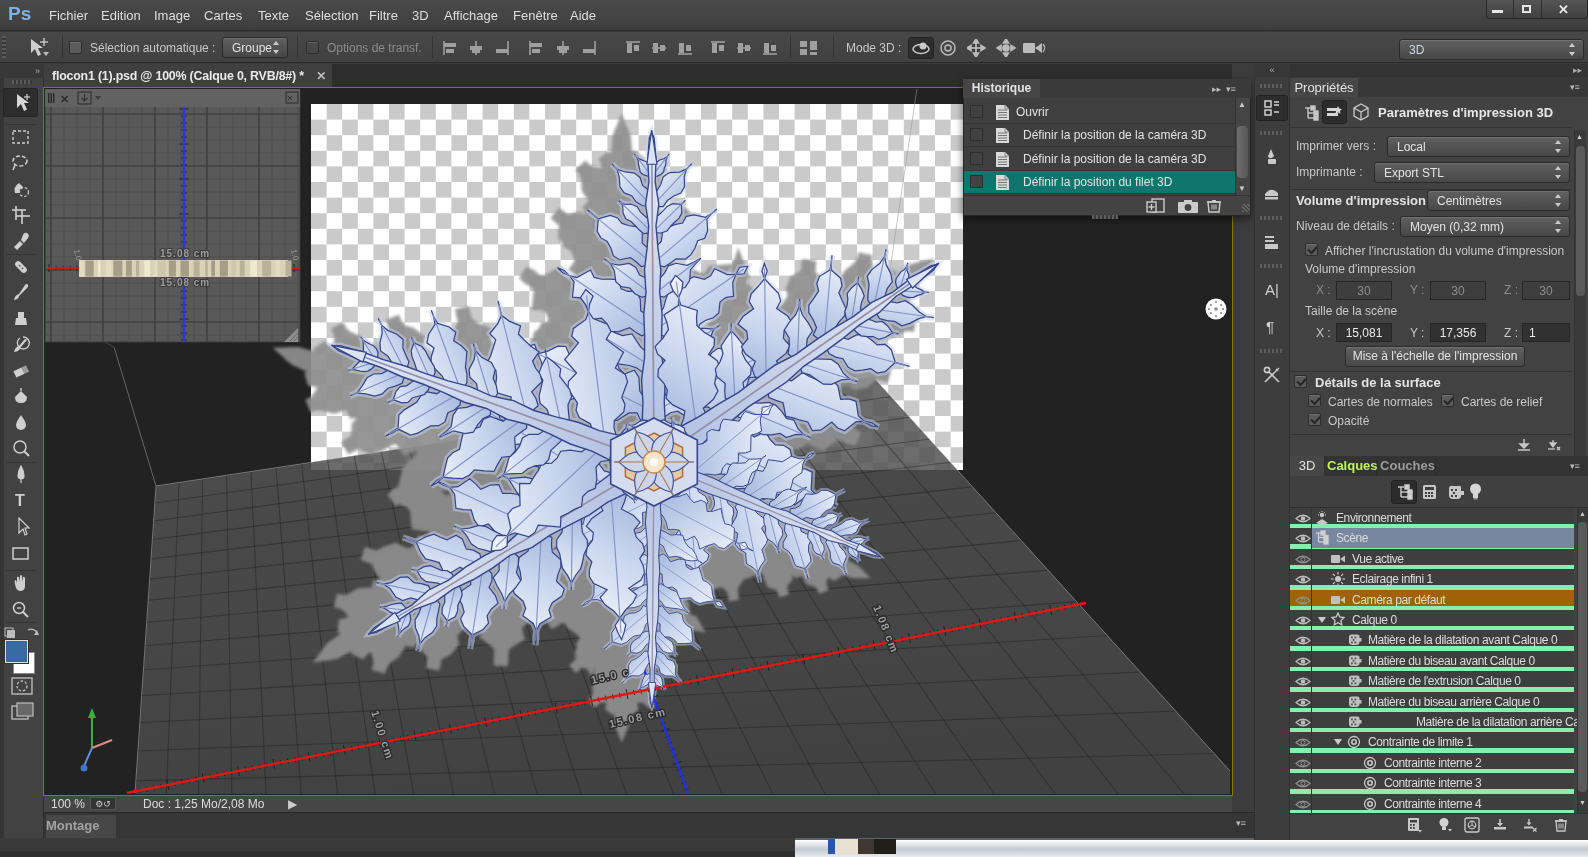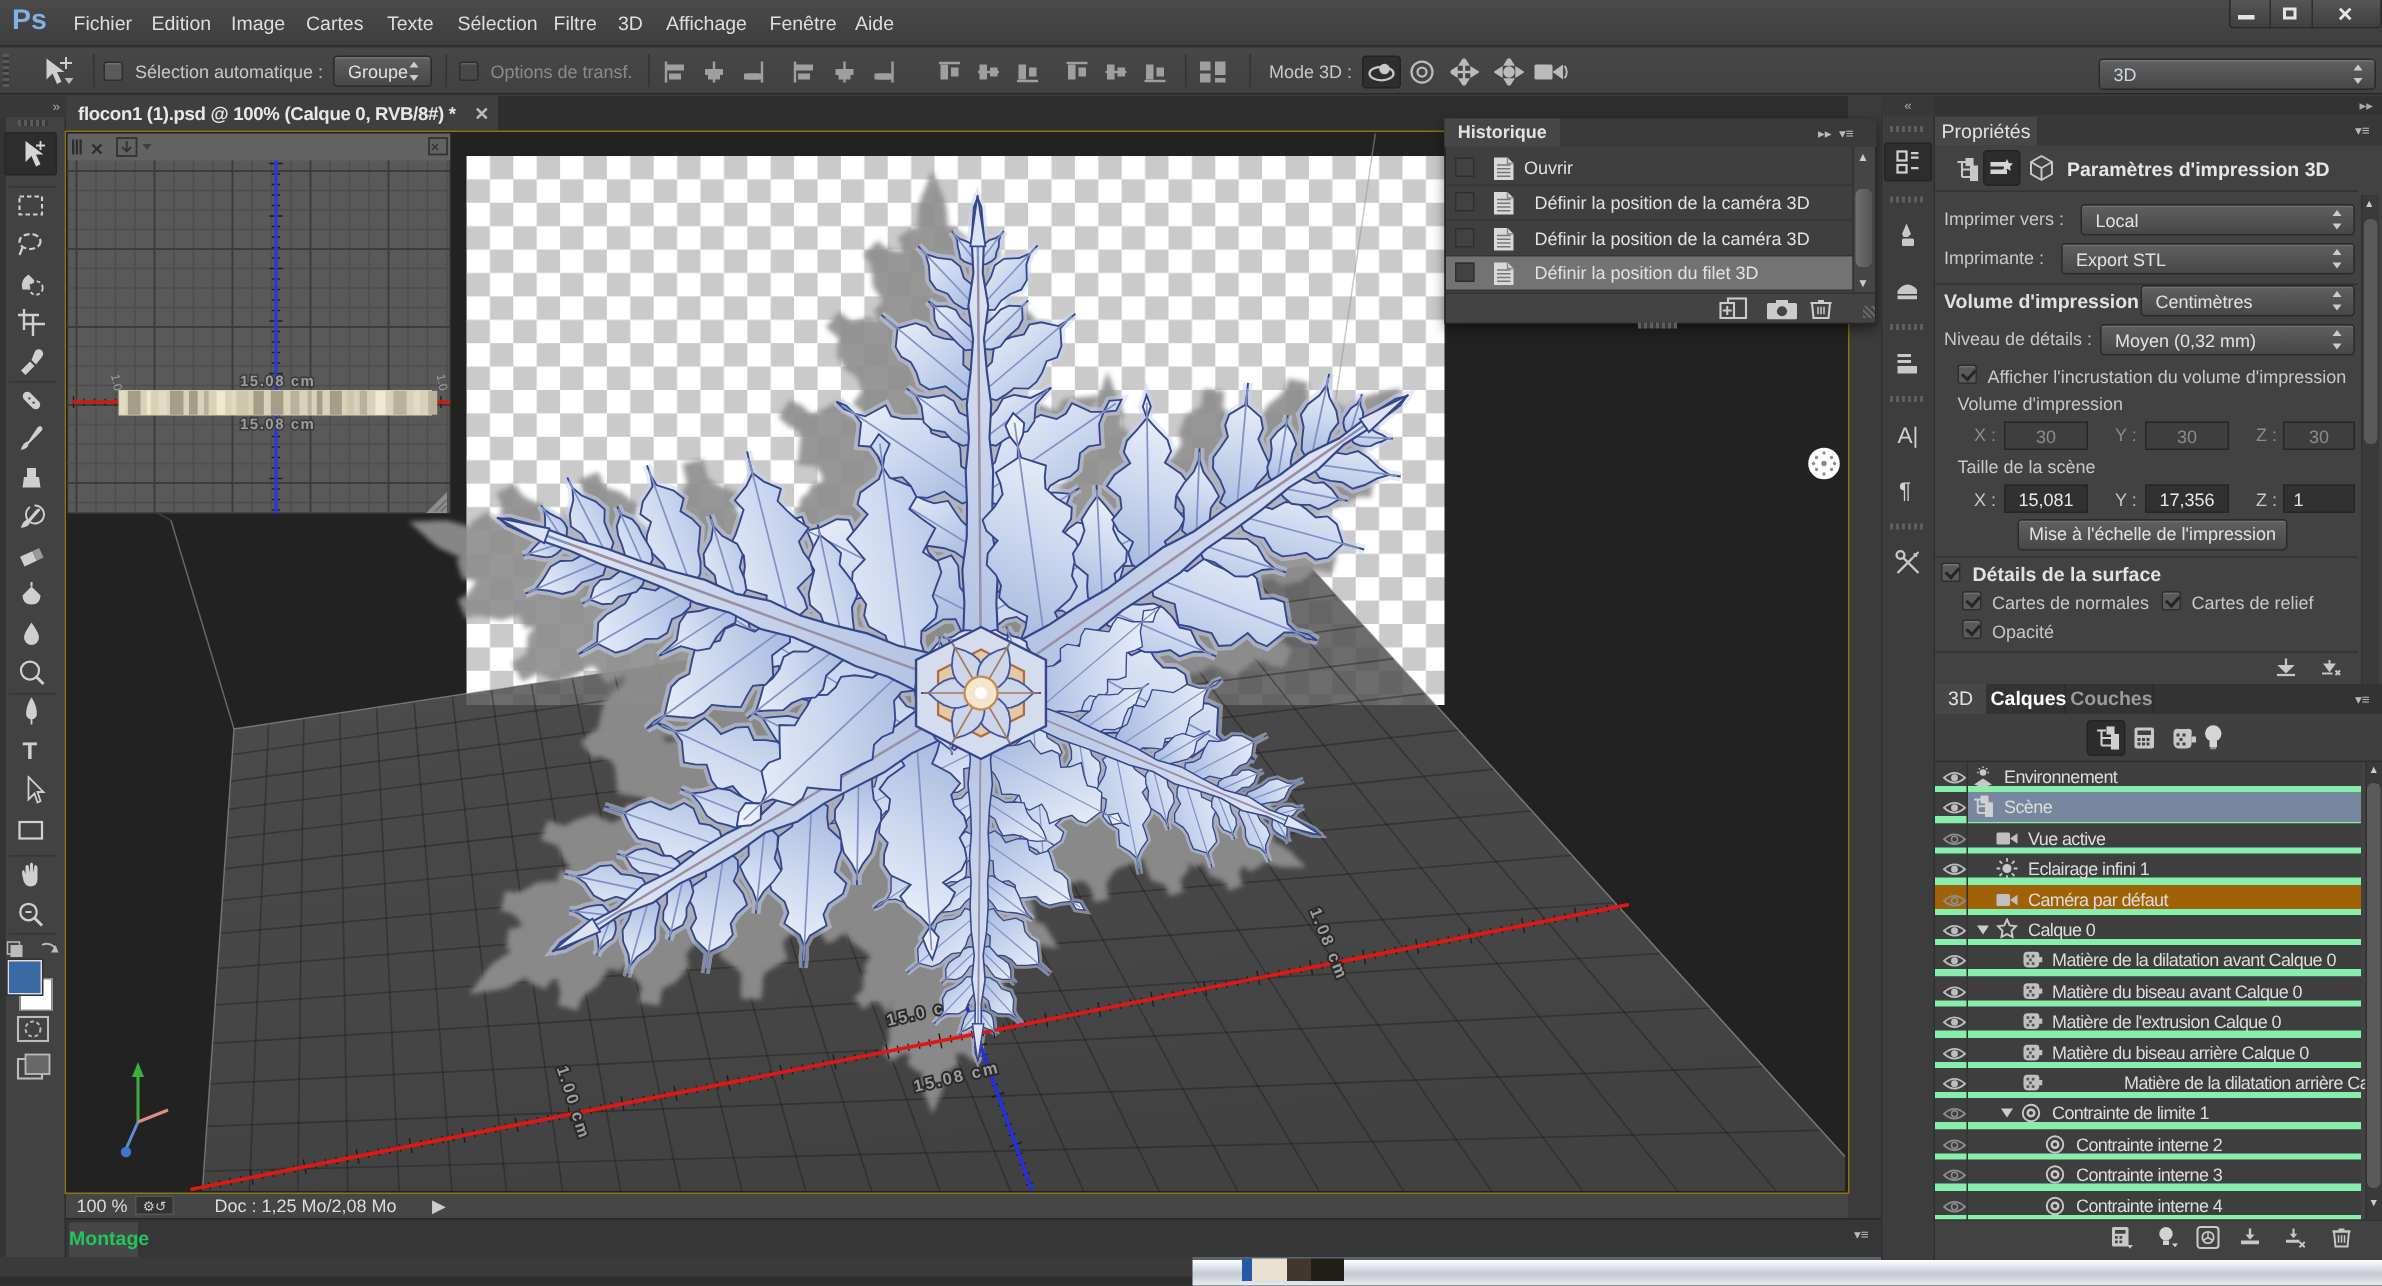--- a/index.html
+++ b/index.html
@@ -5,21 +5,21 @@
 .abs{position:absolute;}
 #menubar{left:0;top:0;width:1588px;height:31px;background:linear-gradient(#4a4a4a,#3e3e3e);border-bottom:1px solid #2a2a2a;}
 .menu{position:absolute;top:8px;font-size:13px;color:#dedede;}
 #optbar{left:0;top:32px;width:1588px;height:31px;background:linear-gradient(#474747,#414141);border-bottom:1px solid #282828;}
 #tabstrip{left:44px;top:64px;width:1188px;height:24px;background:#2e2e2e;}
 #doctab{left:44px;top:64px;width:288px;height:24px;background:#3f3f3f;color:#e8e8e8;font-size:12.4px;font-weight:bold;line-height:24px;letter-spacing:-0.2px;}
 #leftrail{left:0;top:64px;width:44px;height:779px;background:#424242;border-right:1px solid #2e2e2e;}
 #canvasbox{left:43px;top:87px;width:1190px;height:709px;border:1.5px solid #8a7617;background:#222;}
 #statusbar{left:44px;top:796px;width:1188px;height:16px;background:#464646;color:#dcdcdc;font-size:12px;}
 #montage{left:44px;top:812px;width:1210px;height:26px;background:#363636;border-top:1px solid #272727;}
-#montab{left:46px;top:815px;width:46px;height:23px;background:#474747;color:#22c55e;font-size:13px;font-weight:bold;text-align:left;line-height:22px;}
+#montab{left:46px;top:815px;width:70px;height:23px;background:#474747;color:#a3a3a3;font-size:13px;font-weight:bold;text-align:left;line-height:22px;}
 #dockrail{left:1254px;top:64px;width:36px;height:776px;background:#3d3d3d;border-left:1px solid #303030;border-right:1px solid #303030;}
 #rightpanel{left:1290px;top:64px;width:298px;height:776px;background:#424242;}
 .ptab{position:absolute;font-size:13px;font-weight:normal;color:#e2e2e2;background:#474747;}
 .lbl{position:absolute;font-size:12px;color:#c8c8c8;white-space:nowrap;}
 .dd{position:absolute;background:linear-gradient(#606060,#474747);border:1px solid #2b2b2b;border-radius:3px;
     box-shadow:inset 0 1px 0 rgba(255,255,255,.12);color:#e2e2e2;font-size:12px;}
 .dd .t{position:absolute;left:9px;top:3px;}
 .ud{position:absolute;right:6px;top:3px;width:9px;height:13px;}
 .ud:before{content:"";position:absolute;left:1px;top:0;border:3.5px solid transparent;border-bottom:4.5px solid #ccc;border-top:none;}
 .ud:after{content:"";position:absolute;left:1px;bottom:0;border:3.5px solid transparent;border-top:4.5px solid #ccc;border-bottom:none;}
@@ -1552,21 +1552,21 @@
 <div class="hrow abs" style="left:964px;top:147.5px;"><span style="position:absolute;left:6px;top:4px;width:13px;height:13px;background:#424242;border:1px solid #2f2f2f"></span><svg style="position:absolute;left:31px;top:3px" width="15" height="17" viewBox="0 0 15 17">
       <path d="M1 1 L10 1 L14 5 L14 16 L1 16 Z" fill="#d9d9d9"></path>
       <path d="M10 1 L10 5 L14 5" fill="none" stroke="#888"></path>
       <g stroke="#777" stroke-width="1">
         <line x1="3" y1="6" x2="12" y2="6"></line>
         <line x1="3" y1="8.5" x2="12" y2="8.5"></line>
         <line x1="3" y1="11" x2="12" y2="11"></line>
         <line x1="3" y1="13.5" x2="12" y2="13.5"></line>
       </g>
     </svg><span style="margin-left:59px">Définir la position de la caméra 3D</span></div>
-<div class="hrow abs" style="left:964px;top:171px;background:#737373;"><span style="position:absolute;left:6px;top:4px;width:13px;height:13px;background:#424242;border:1px solid #2f2f2f"></span><svg style="position:absolute;left:31px;top:3px" width="15" height="17" viewBox="0 0 15 17">
+<div class="hrow abs" style="left:964px;top:171px;background:#0f766e;"><span style="position:absolute;left:6px;top:4px;width:13px;height:13px;background:#424242;border:1px solid #2f2f2f"></span><svg style="position:absolute;left:31px;top:3px" width="15" height="17" viewBox="0 0 15 17">
       <path d="M1 1 L10 1 L14 5 L14 16 L1 16 Z" fill="#d9d9d9"></path>
       <path d="M10 1 L10 5 L14 5" fill="none" stroke="#888"></path>
       <g stroke="#777" stroke-width="1">
         <line x1="3" y1="6" x2="12" y2="6"></line>
         <line x1="3" y1="8.5" x2="12" y2="8.5"></line>
         <line x1="3" y1="11" x2="12" y2="11"></line>
         <line x1="3" y1="13.5" x2="12" y2="13.5"></line>
       </g>
     </svg><span style="margin-left:59px">Définir la position du filet 3D</span></div>
 <div class="abs" style="left:1235px;top:98px;width:15px;height:97px;background:#454545;border-left:1px solid #333"></div>
@@ -1753,21 +1753,21 @@
       <polygon points="4,5 10,5 7,9" fill="#c8c8c8"></polygon>
       <line x1="2" y1="11" x2="9" y2="11"></line>
       <path d="M11 9 l3 3 m0 -3 l-3 3"></path>
     </g>
   </svg>
 <div class="abs" style="left:1574px;top:130px;width:12px;height:326px;background:#3a3a3a;border-left:1px solid #323232"></div>
 <div class="abs" style="left:1576px;top:134px;width:8px;height:6px;color:#ccc;font-size:7px;line-height:6px">▲</div>
 <div class="abs" style="left:1576px;top:146px;width:9px;height:150px;background:#5a5a5a;border-radius:4px"></div>
 <div class="abs" style="left:1290px;top:456px;width:298px;height:20px;background:#333"></div>
 <div class="ptab abs" style="left:1290px;top:456px;width:34px;height:20px;text-align:center;line-height:20px">3D</div>
-<div class="abs" style="left:1327px;top:456px;width:50px;height:20px;font-size:13px;font-weight:bold;color:#ffffff;line-height:20px;text-align:center;border-right:1px solid #2b2b2b">Calques</div>
+<div class="abs" style="left:1327px;top:456px;width:50px;height:20px;font-size:13px;font-weight:bold;color:#bef264;line-height:20px;text-align:center;border-right:1px solid #2b2b2b">Calques</div>
 <div class="abs" style="left:1380px;top:456px;width:56px;height:20px;font-size:13px;font-weight:bold;color:#9b9b9b;line-height:20px;text-align:right;border-right:1px solid #2b2b2b">Couches</div>
 <div class="abs" style="left:1570px;top:461px;width:16px;height:10px;color:#bbb;font-size:9px">▾≡</div>
 <div class="abs" style="left:1290px;top:476px;width:298px;height:32px;background:#404040;border-bottom:1px solid #2e2e2e"></div>
 <div class="abs" style="left:1391px;top:480px;width:26px;height:24px;background:#2c2c2c;border:1px solid #232323;border-radius:3px"></div>
 <svg class="abs" style="left:1396px;top:484px" width="17" height="16" viewBox="0 0 17 16">
     <g stroke="#d0d0d0" stroke-width="1.4" fill="none">
       <line x1="2" y1="3" x2="8" y2="3"></line>
       <line x1="5" y1="3" x2="5" y2="13"></line>
       <line x1="5" y1="8" x2="12" y2="8"></line>
       <line x1="5" y1="13" x2="12" y2="13"></line>

